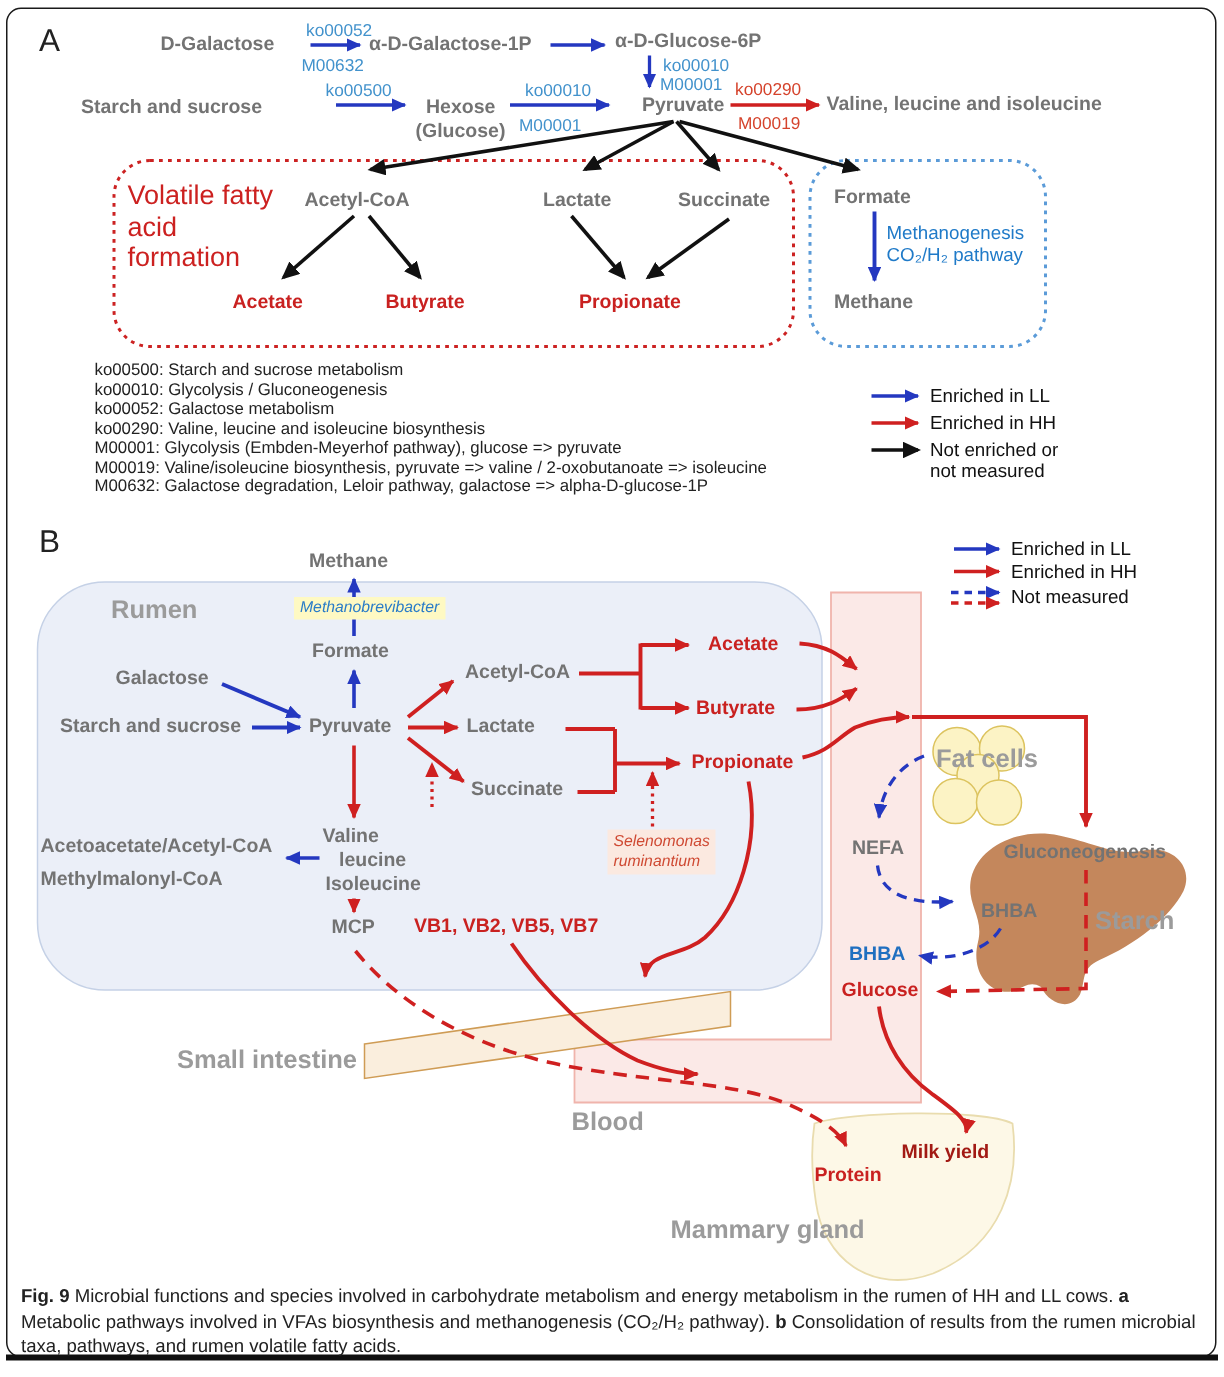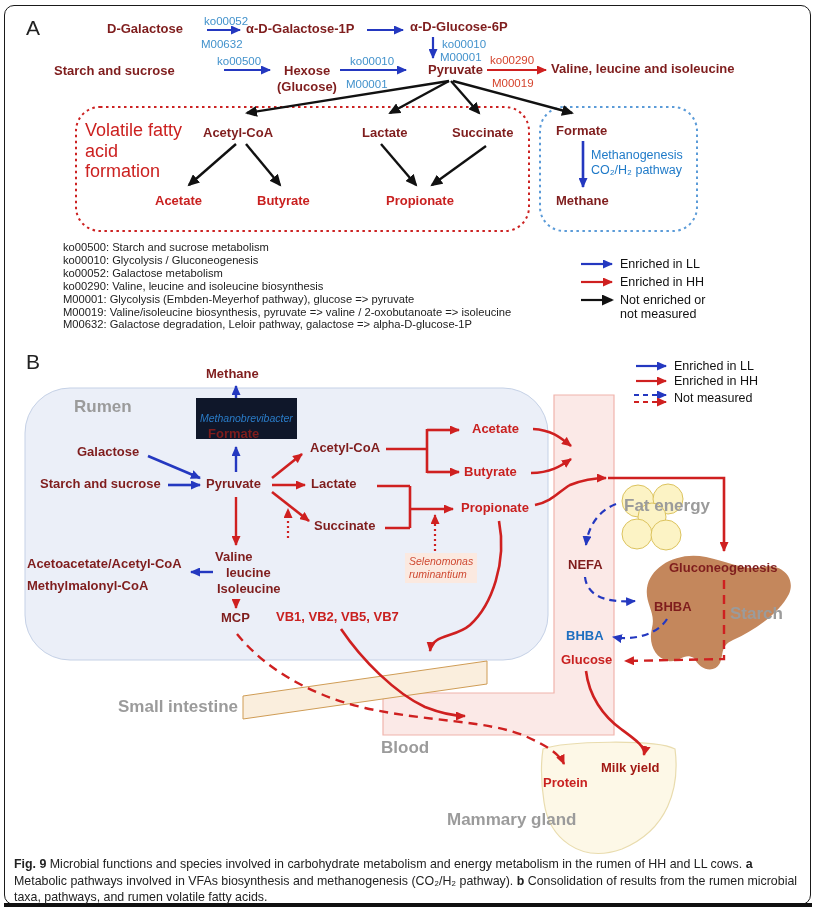--- a/index.html
+++ b/index.html
@@ -2,35 +2,35 @@
 <html><head>
 <meta charset="utf-8">
 <style>
   html,body{margin:0;padding:0;background:#ffffff;}
   .fig{position:relative;width:816px;height:918px;background:#fff;overflow:hidden;
        font-family:"Liberation Sans",sans-serif;}
   .fig-border{position:absolute;left:4px;top:5px;width:805px;height:898px;
        border:1.5px solid #1a1a1a;border-radius:10px;}
   .fig-bottom-rule{position:absolute;left:4px;top:903px;width:808px;height:4px;background:#101010;}
   svg{position:absolute;left:0;top:0;}
-  .lbl{position:absolute;font-weight:bold;font-size:13px;line-height:1.12;color:#7f1d1d;white-space:nowrap;}
+  .lbl{position:absolute;font-weight:bold;font-size:13px;line-height:1.12;color:#737373;white-space:nowrap;}
   .red{color:#c92120;}
   .darkred{color:#a21a14;}
   .bluetxt{color:#1f6fc0;}
   .panel-letter{position:absolute;font-size:21px;color:#222;font-weight:400;}
   .ko{position:absolute;font-size:11.5px;color:#4292cc;white-space:nowrap;font-weight:400;}
   .ko.kred{color:#d5432c;}
   .organ{position:absolute;font-weight:bold;font-size:17px;color:#9b9b9b;white-space:nowrap;}
   .note{position:absolute;font-size:12.5px;color:#1f7ac8;white-space:nowrap;font-weight:400;}
   .vfa-title{position:absolute;width:112px;font-size:18px;color:#cc2120;line-height:1.15;font-weight:400;}
   .kolist{position:absolute;font-size:11.2px;color:#222;line-height:12.9px;font-weight:400;}
   .legend-label{position:absolute;font-size:12.5px;color:#111;font-weight:400;white-space:nowrap;}
   .legend-label.wrap{white-space:normal;width:100px;line-height:1.15;}
   .microbe{position:absolute;font-style:italic;font-size:10.5px;line-height:1.25;white-space:nowrap;}
-  .blue-hl{color:#2a7cc8;background:#0f172a;padding:14px 4px;}
+  .blue-hl{color:#2a7cc8;background:#fef9c3;padding:1px 4px;}
   .red-hl{color:#cf4a33;background:#fbe9e0;padding:2px 4px;}
   .center3{text-align:center;}
   .caption{position:absolute;left:14px;top:856px;width:790px;font-size:12.4px;
            line-height:16.5px;color:#222;font-weight:400;}
   .caption b{font-weight:bold;}
 </style>
 </head>
 <body>
 
 <div class="fig">
@@ -198,21 +198,21 @@
     <div>Selenomonas</div>
     <div>ruminantium</div>
   </div>
   <div class="lbl" style="left:27px;top:557px;">Acetoacetate/Acetyl-CoA</div>
   <div class="lbl" style="left:27px;top:579px;">Methylmalonyl-CoA</div>
   <div class="lbl center3" style="left:215px;top:550px;">Valine</div>
   <div class="lbl center3" style="left:226px;top:566px;">leucine</div>
   <div class="lbl center3" style="left:217px;top:582px;">Isoleucine</div>
   <div class="lbl" style="left:221px;top:611px;">MCP</div>
   <div class="lbl red" style="left:276px;top:610px;">VB1, VB2, VB5, VB7</div>
-  <div class="organ" style="left:624px;top:496px;">Fat energy</div>
+  <div class="organ" style="left:624px;top:496px;">Fat cells</div>
   <div class="lbl" style="left:568px;top:558px;">NEFA</div>
   <div class="lbl" style="left:669px;top:561px;">Gluconeogenesis</div>
   <div class="lbl" style="left:654px;top:600px;">BHBA</div>
   <div class="organ" style="left:730px;top:604px;">Starch</div>
   <div class="lbl bluetxt" style="left:566px;top:629px;">BHBA</div>
   <div class="lbl red" style="left:561px;top:653px;">Glucose</div>
   <div class="organ" style="left:118px;top:697px;">Small intestine</div>
   <div class="organ" style="left:381px;top:738px;">Blood</div>
   <div class="lbl red" style="left:543px;top:776px;">Protein</div>
   <div class="lbl darkred" style="left:601px;top:761px;">Milk yield</div>

